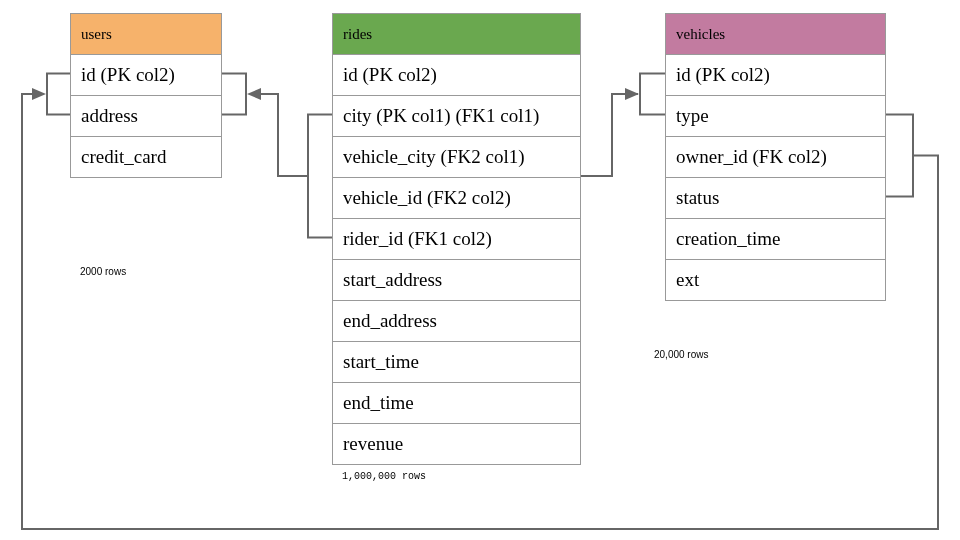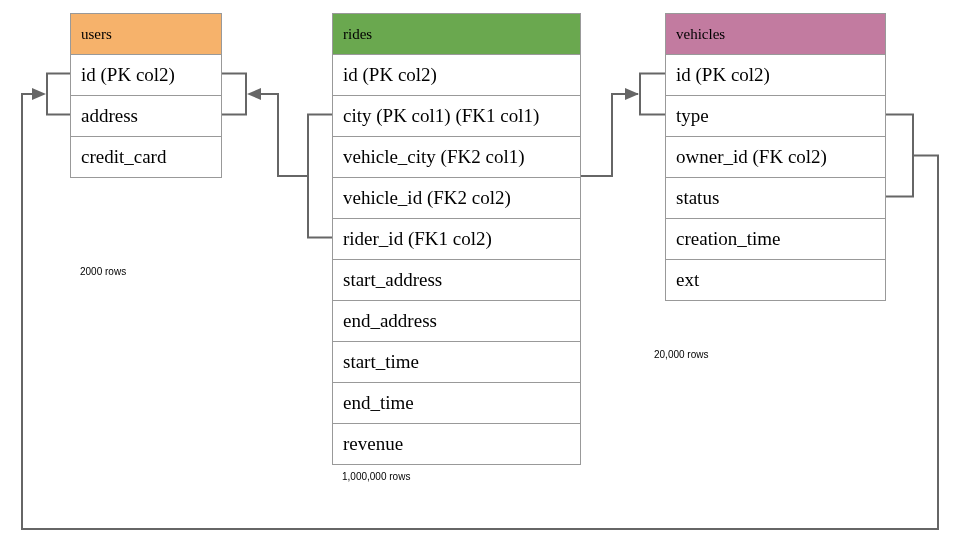--- a/index.html
+++ b/index.html
@@ -65,21 +65,21 @@
     <div class="trow">city (PK col1) (FK1 col1)</div>
     <div class="trow">vehicle_city (FK2 col1)</div>
     <div class="trow">vehicle_id (FK2 col2)</div>
     <div class="trow">rider_id (FK1 col2)</div>
     <div class="trow">start_address</div>
     <div class="trow">end_address</div>
     <div class="trow">start_time</div>
     <div class="trow">end_time</div>
     <div class="trow">revenue</div>
   </div>
-  <div class="rowcount" style="left:342px;top:471px;">1,000,000 rows</div>
+  <div class="rowcount" style="left:342px;top:471px;font-family:Liberation Mono, monospace;">1,000,000 rows</div>
 
   <div class="erd-table" style="left:665px;top:13px;width:221px;">
     <div class="thead" style="background-color: rgb(194, 123, 160);">vehicles</div>
     <div class="trow">id (PK col2)</div>
     <div class="trow">type</div>
     <div class="trow">owner_id (FK col2)</div>
     <div class="trow">status</div>
     <div class="trow">creation_time</div>
     <div class="trow">ext</div>
   </div>

